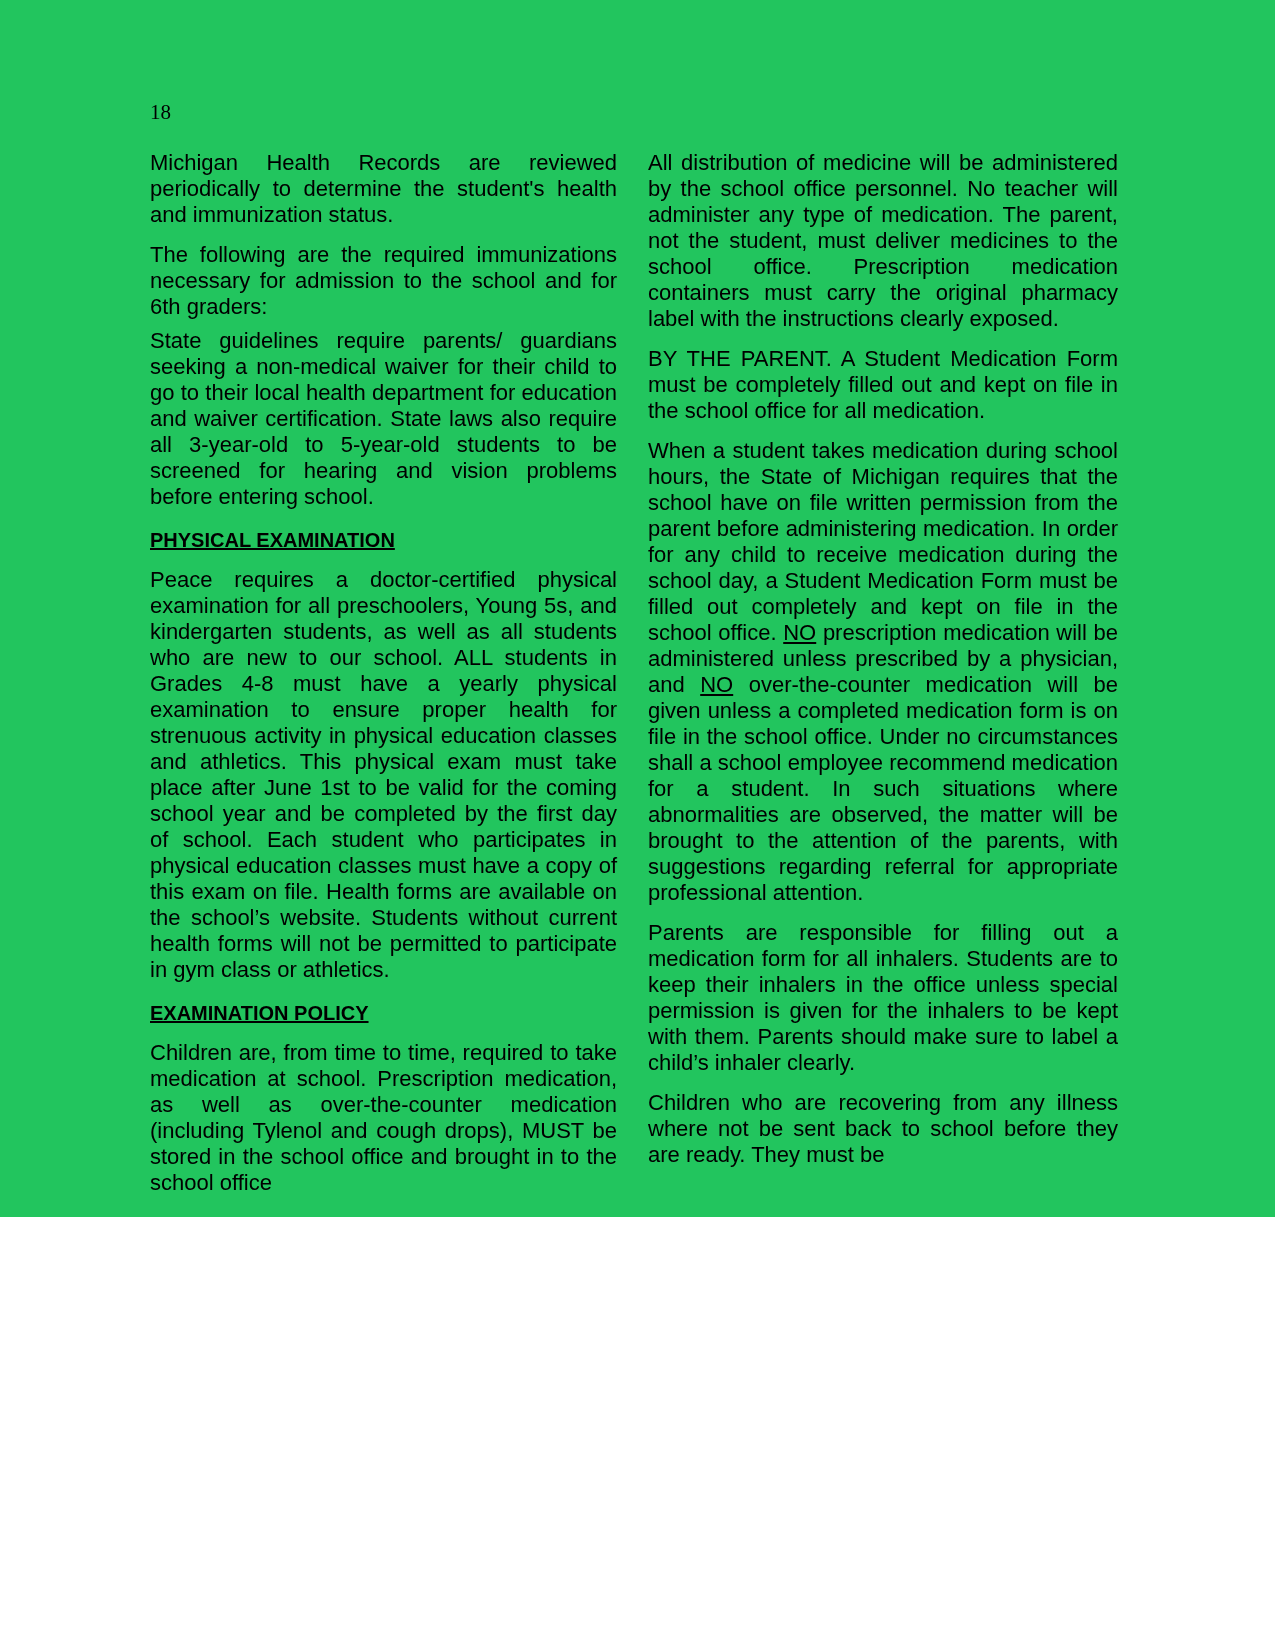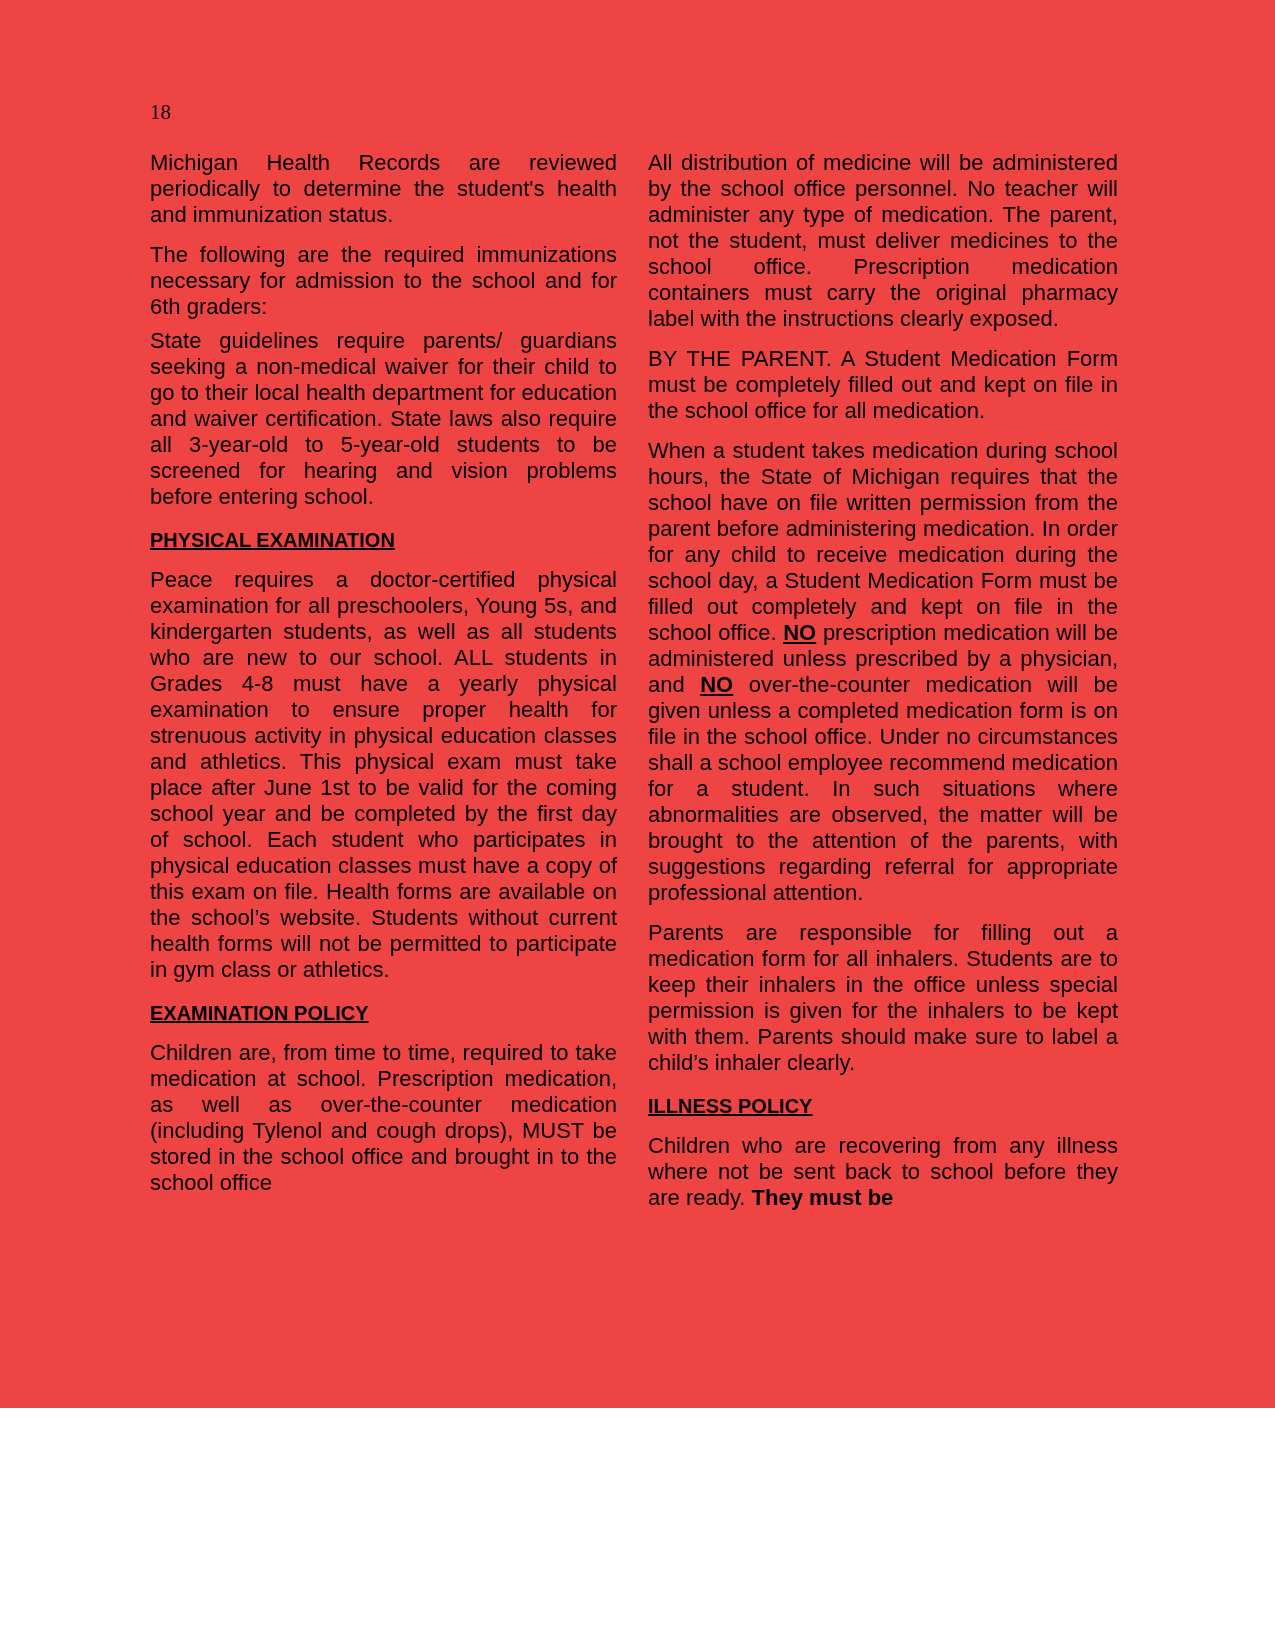--- a/index.html
+++ b/index.html
@@ -3,22 +3,22 @@
 <meta charset="utf-8">
 <style>
   html, body {
     margin: 0;
     padding: 0;
     background: #ffffff;
   }
   .page {
     position: relative;
     width: 1275px;
-    height: 1408px;
-    background: #ef4444;
+    height: 1217px;
+    background: #22c55e;
     color: #000000;
     font-family: "Liberation Sans", sans-serif;
     font-size: 22px;
     line-height: 26px;
     overflow: hidden;
   }
   .header-num {
     position: absolute;
     left: 150px;
     top: 100px;
@@ -49,22 +49,22 @@
   }
   ul.bullets li {
     position: relative;
   }
   ul.bullets li::before {
     content: "\2022";
     position: absolute;
     left: -43px;
     top: 0;
   }
-  .bold-underline { font-weight: bold; text-decoration: underline; }
-  .bold { font-weight: bold; }
+  .bold-underline { font-weight: normal; text-decoration: underline; }
+  .bold { font-weight: normal; }
   .footer-num {
     position: absolute;
     left: 0;
     right: 0;
     top: 1490px;
     text-align: center;
     font-family: "Liberation Serif", serif;
     font-size: 21px;
     line-height: 24px;
   }
@@ -98,21 +98,20 @@
   <div class="col col-right">
 
     <p>All distribution of medicine will be administered by the school office personnel. No teacher will administer any type of medication. The parent, not the student, must deliver medicines to the school office. Prescription medication containers must carry the original pharmacy label with the instructions clearly exposed.</p>
 
     <p>BY THE PARENT. A Student Medication Form must be completely filled out and kept on file in the school office for all medication.</p>
 
     <p><span>When a student takes medication during school hours, the State of Michigan requires that the school have on file written permission from the parent before administering medication. In order for any child to receive medication during the school day, a Student Medication Form must be filled out completely and kept on file in the school office. </span><span class="bold-underline">NO</span><span> prescription medication will be administered unless prescribed by a physician, and </span><span class="bold-underline">NO</span><span> over-the-counter medication will be given unless a completed medication form is on file in the school office. Under no circumstances shall a school employee recommend medication for a student. In such situations where abnormalities are observed, the matter will be brought to the attention of the parents, with suggestions regarding referral for appropriate professional attention.</span></p>
 
     <p>Parents are responsible for filling out a medication form for all inhalers. Students are to keep their inhalers in the office unless special permission is given for the inhalers to be kept with them. Parents should make sure to label a child’s inhaler clearly.</p>
 
-    <h2>ILLNESS POLICY</h2>
 
     <p><span>Children who are recovering from any illness where not be sent back to school before they are ready. </span><span class="bold">They must be</span></p>
 
   </div>
 
   <div class="footer-num">18</div>
 
 </div>
 
 </body></html>

